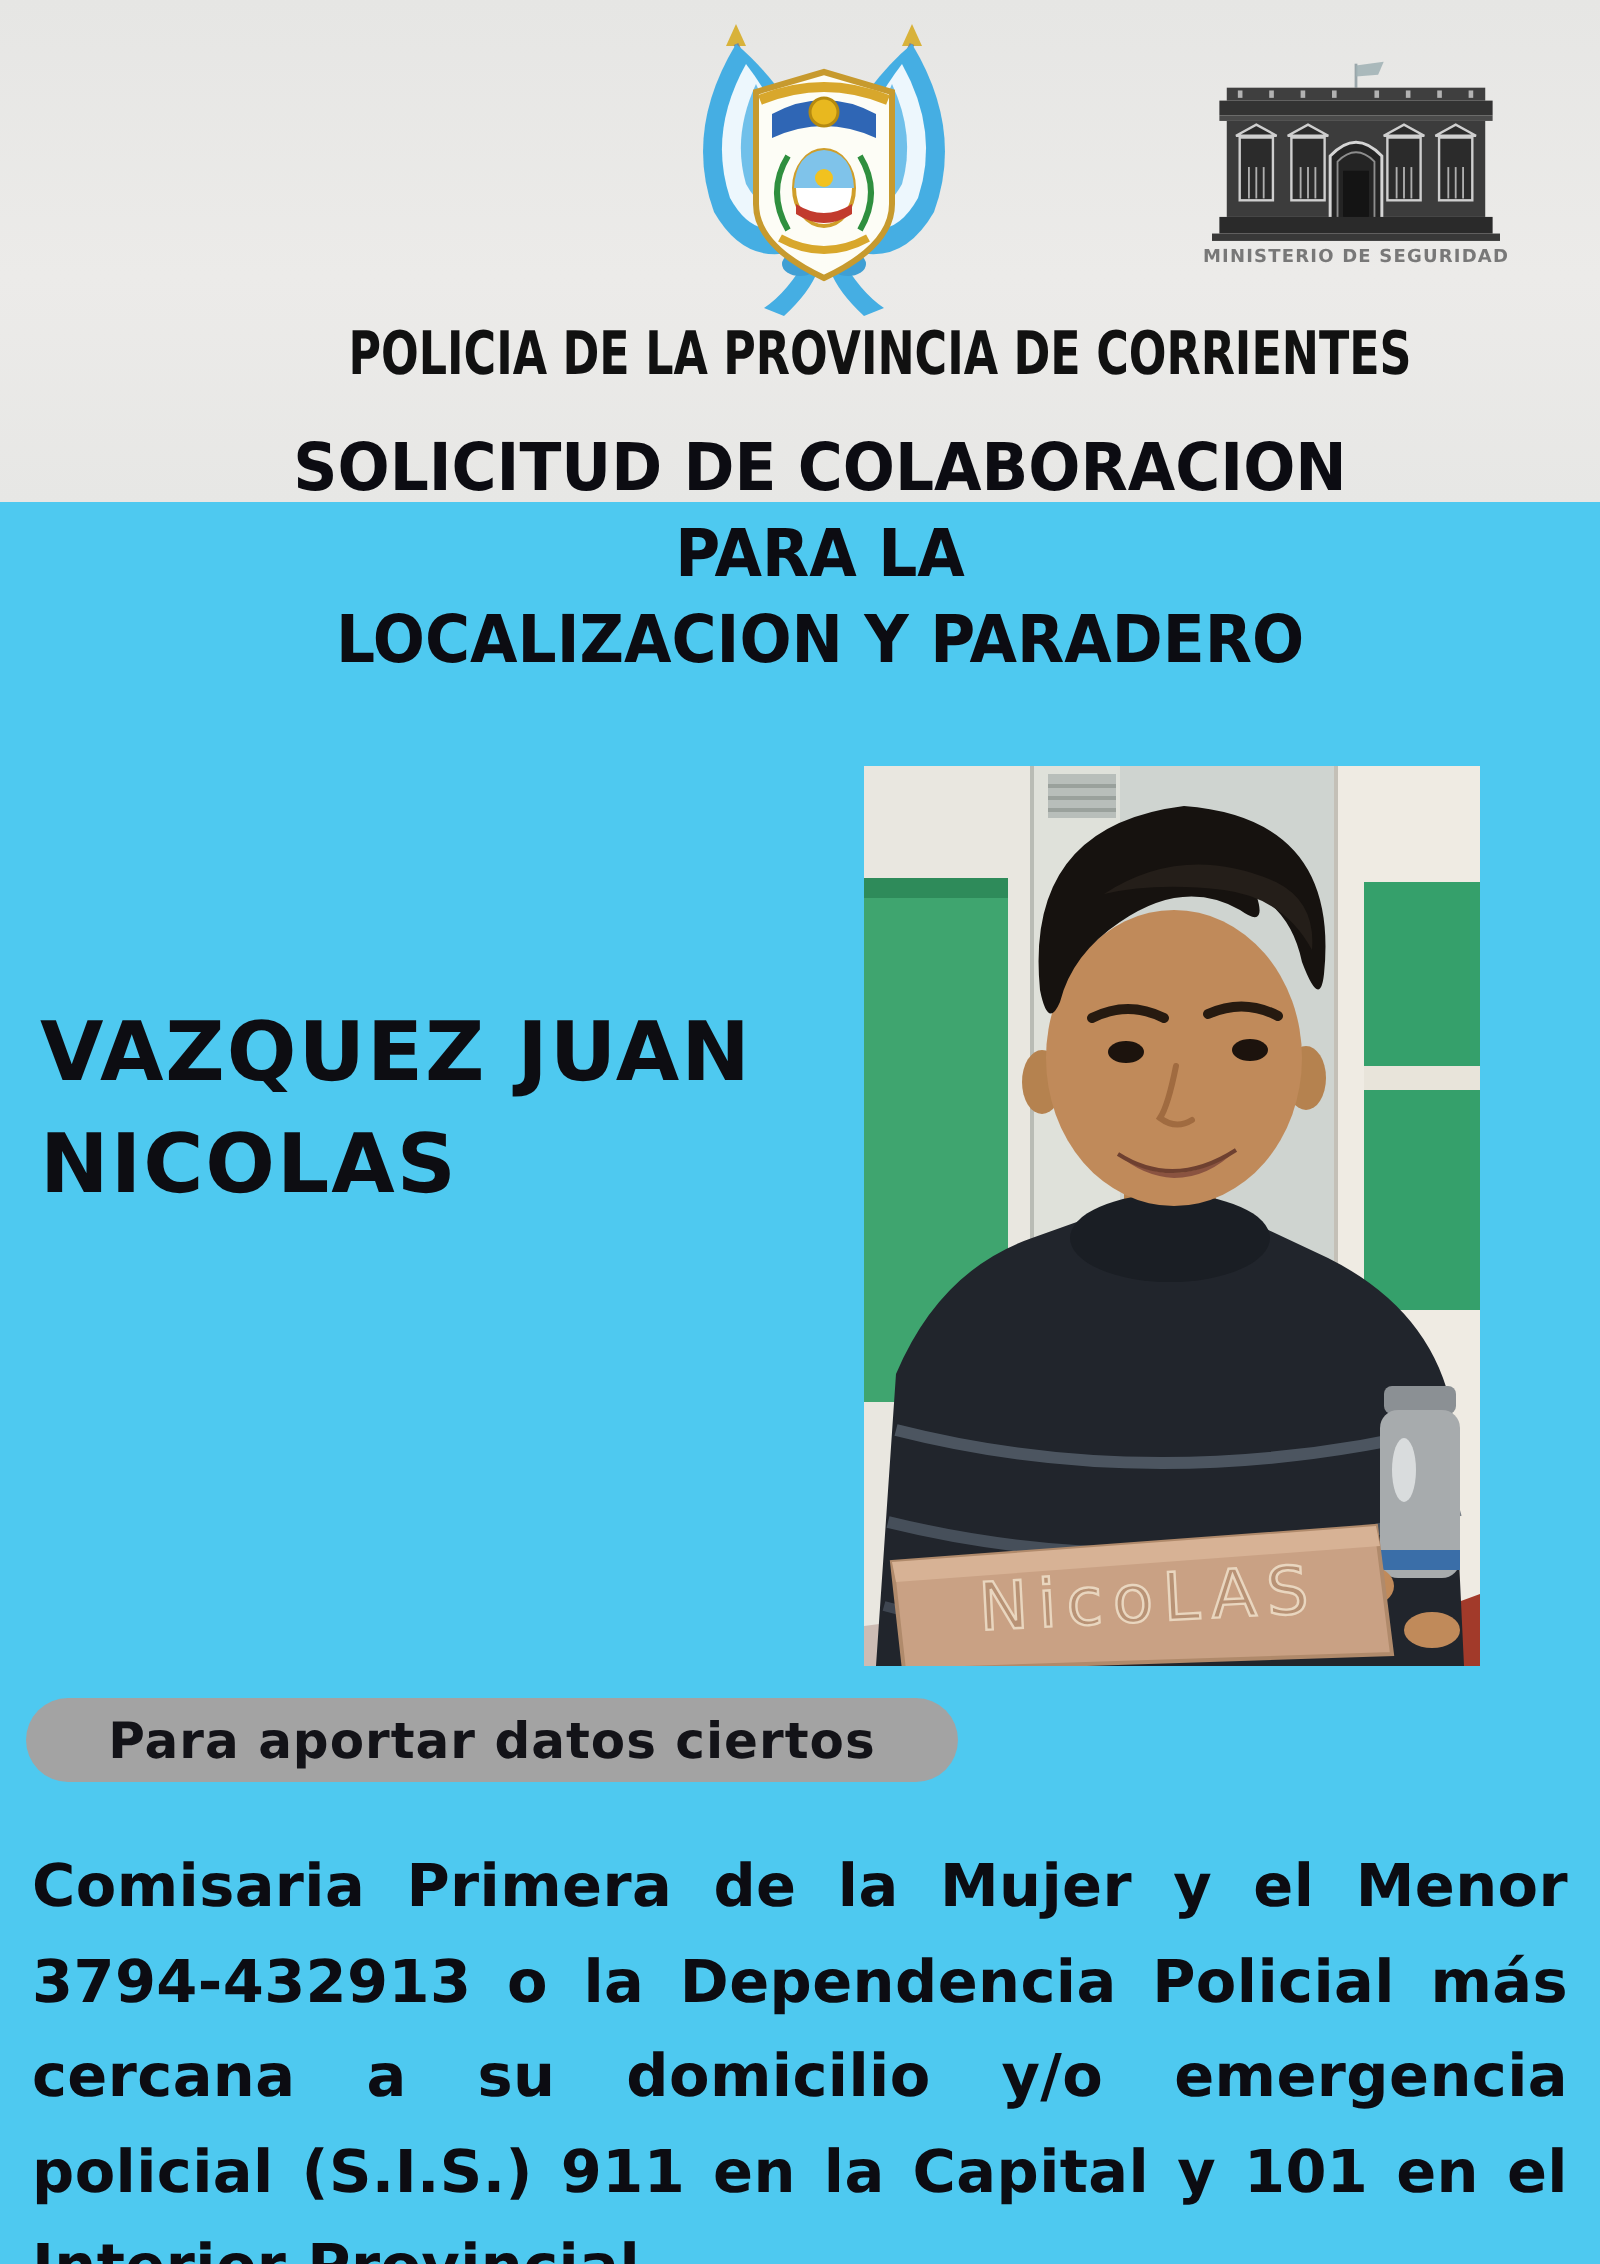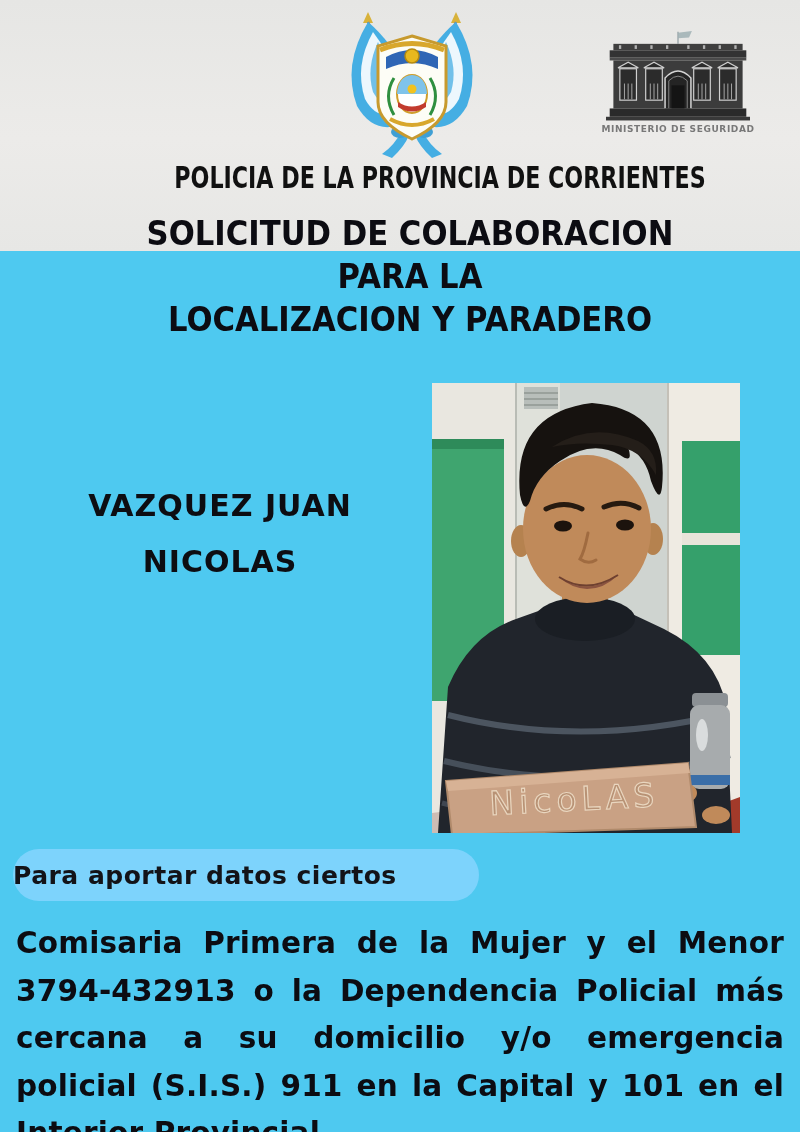--- a/index.html
+++ b/index.html
@@ -28,34 +28,34 @@
     letter-spacing:0px;
   }
   
   .request-title{
     position:absolute;left:0;top:212px;width:820px;text-align:center;
     font-weight:bold;font-size:33px;line-height:43px;color:#0c0c12;
   }
   .request-title .tline{transform:scaleX(.93);transform-origin:50% 50%;white-space:nowrap;}
   
   .person-block{
-    position:absolute;left:20px;top:478px;width:400px;text-align:center;
-    font-weight:bold;font-size:30px;line-height:56px;color:#0d0d12;
+    position:absolute;left:20px;top:498px;width:400px;text-align:left;
+    font-weight:bold;font-size:41px;line-height:56px;color:#0d0d12;
     letter-spacing:1px;
   }
   
   .photo{
     position:absolute;left:432px;top:383px;width:308px;height:450px;
     overflow:hidden;
   }
   
   .pill{
-    position:absolute;left:13px;top:849px;width:466px;height:52px;
-    background:#7dd3fc;border-radius:29px;
-    display:flex;align-items:center;
+    position:absolute;left:13px;top:849px;width:466px;height:42px;
+    background:#a3a3a3;border-radius:29px;
+    display:flex;align-items:center;justify-content:center;
   }
   .pill-label{font-size:25px;font-weight:bold;color:#131318;letter-spacing:.5px;}
   
   .instructions{
     position:absolute;left:16px;top:920px;width:768px;
     font-size:29.5px;font-weight:bold;line-height:47.5px;
     text-align:justify;color:#0c0c12;letter-spacing:.2px;
   }
 </style>
 </head>

